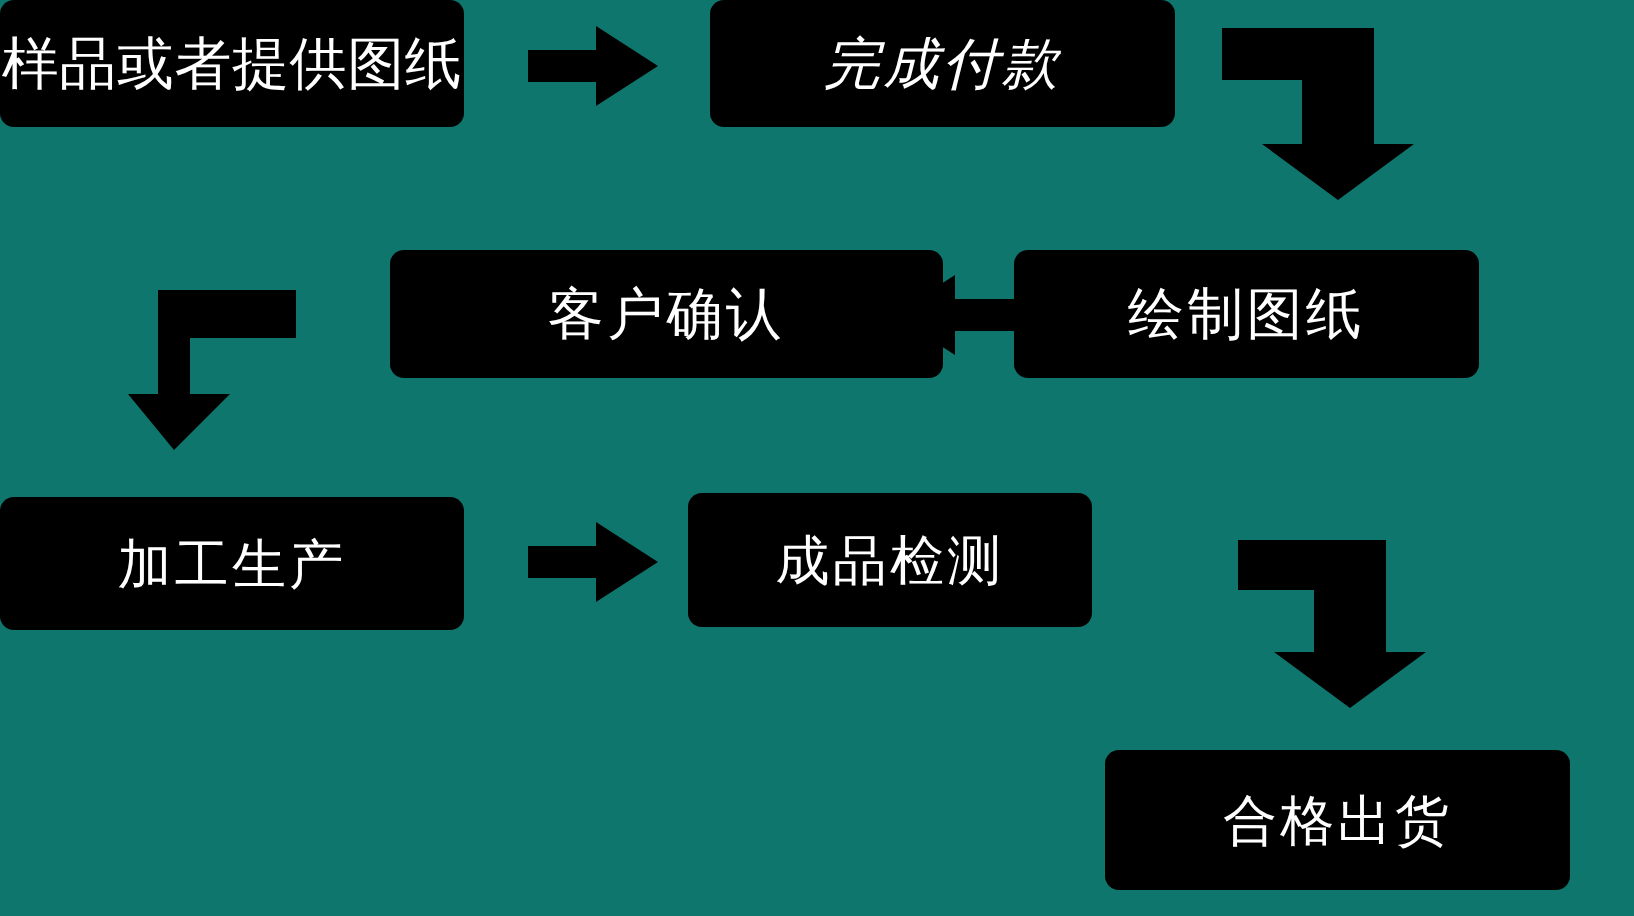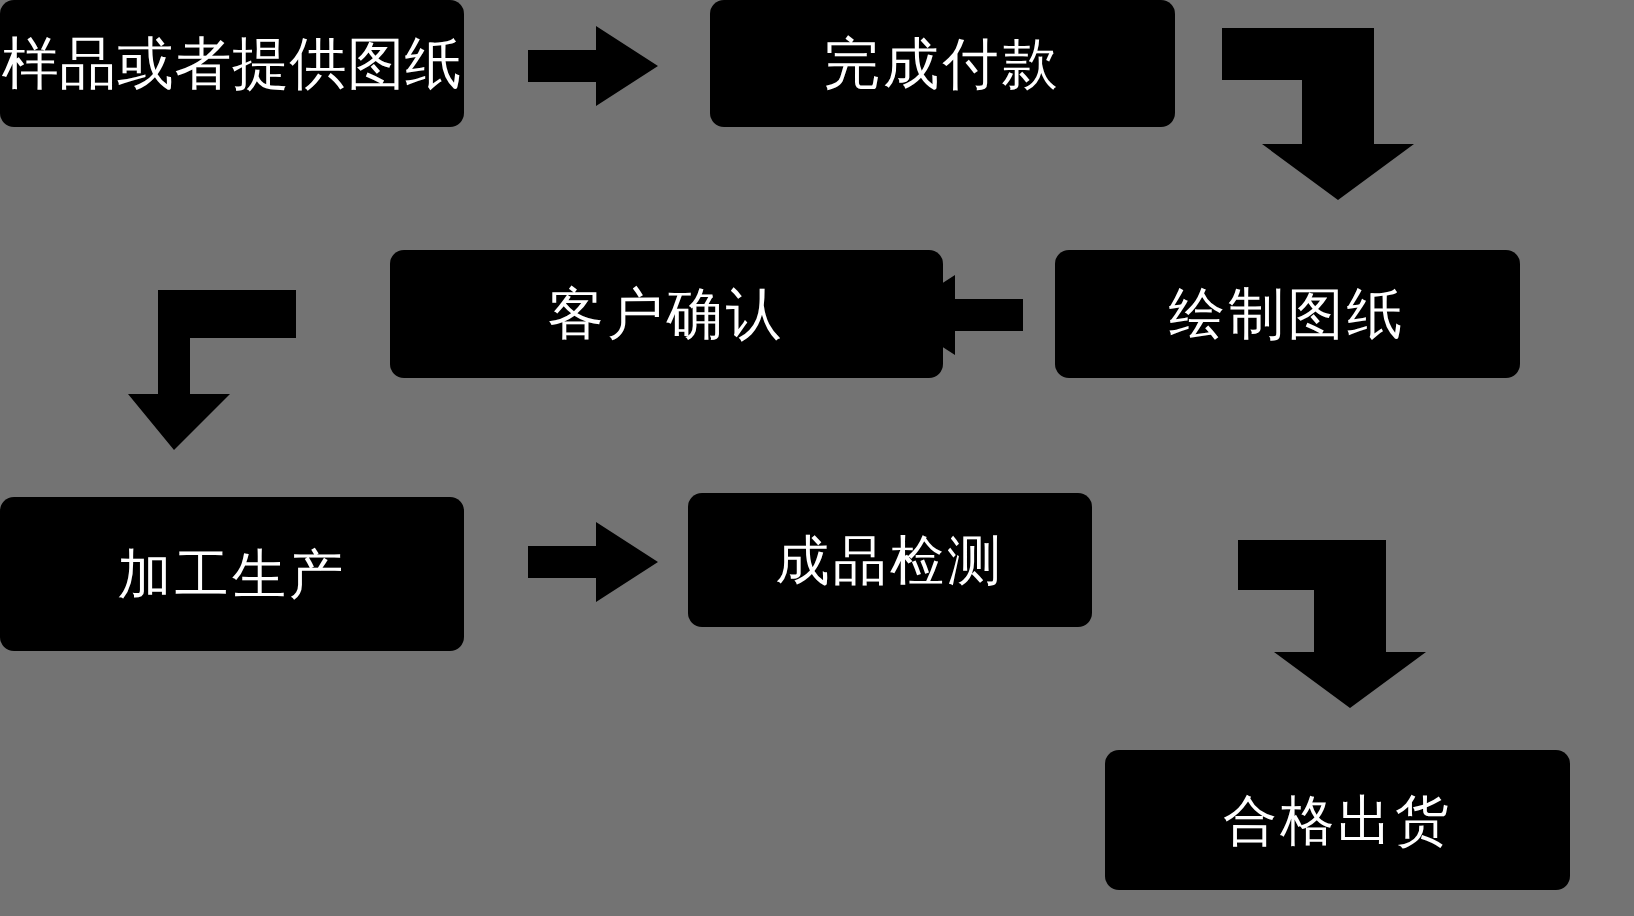--- a/index.html
+++ b/index.html
@@ -8,21 +8,21 @@
     padding: 0;
     background: #ffffff;
   }
   body {
     font-family: "Liberation Sans", "DejaVu Sans", sans-serif;
   }
   #flow-canvas {
     position: relative;
     width: 1634px;
     height: 916px;
-    background: #737373;
+    background: #0f766e;
     overflow: hidden;
   }
   .node {
     position: absolute;
     background: #000000;
     border-radius: 14px;
     color: #ffffff;
     display: flex;
     align-items: center;
     justify-content: center;
@@ -32,24 +32,24 @@
     user-select: none;
   }
   .node-label {
     display: block;
     white-space: nowrap;
     font-weight: 400;
     letter-spacing: 0.06em;
   }
   
   #node-sample   { left: 0px;    top: 0px;   width: 464px; height: 127px; }
-  #node-payment  { left: 710px;  top: 0px;   width: 465px; height: 127px; }
-  #node-drawing  { left: 1055px; top: 250px; width: 465px; height: 128px; }
+  #node-payment  { left: 710px;  top: 0px;   width: 465px; height: 127px; font-style: italic; }
+  #node-drawing  { left: 1014px; top: 250px; width: 465px; height: 128px; }
   #node-confirm  { left: 390px;  top: 250px; width: 553px; height: 128px; }
-  #node-produce  { left: 0px;    top: 497px; width: 464px; height: 154px; }
+  #node-produce  { left: 0px;    top: 497px; width: 464px; height: 133px; }
   #node-inspect  { left: 688px;  top: 493px; width: 404px; height: 134px; }
   #node-ship     { left: 1105px; top: 750px; width: 465px; height: 140px; }
 
   #node-sample   .node-label { font-size: 57px; letter-spacing: 0.01em; }
   #node-payment  .node-label { font-size: 56px; }
   #node-confirm  .node-label { font-size: 56px; }
   #node-drawing  .node-label { font-size: 56px; }
   #node-produce  .node-label { font-size: 54px; }
   #node-inspect  .node-label { font-size: 54px; }
   #node-ship     .node-label { font-size: 54px; }

